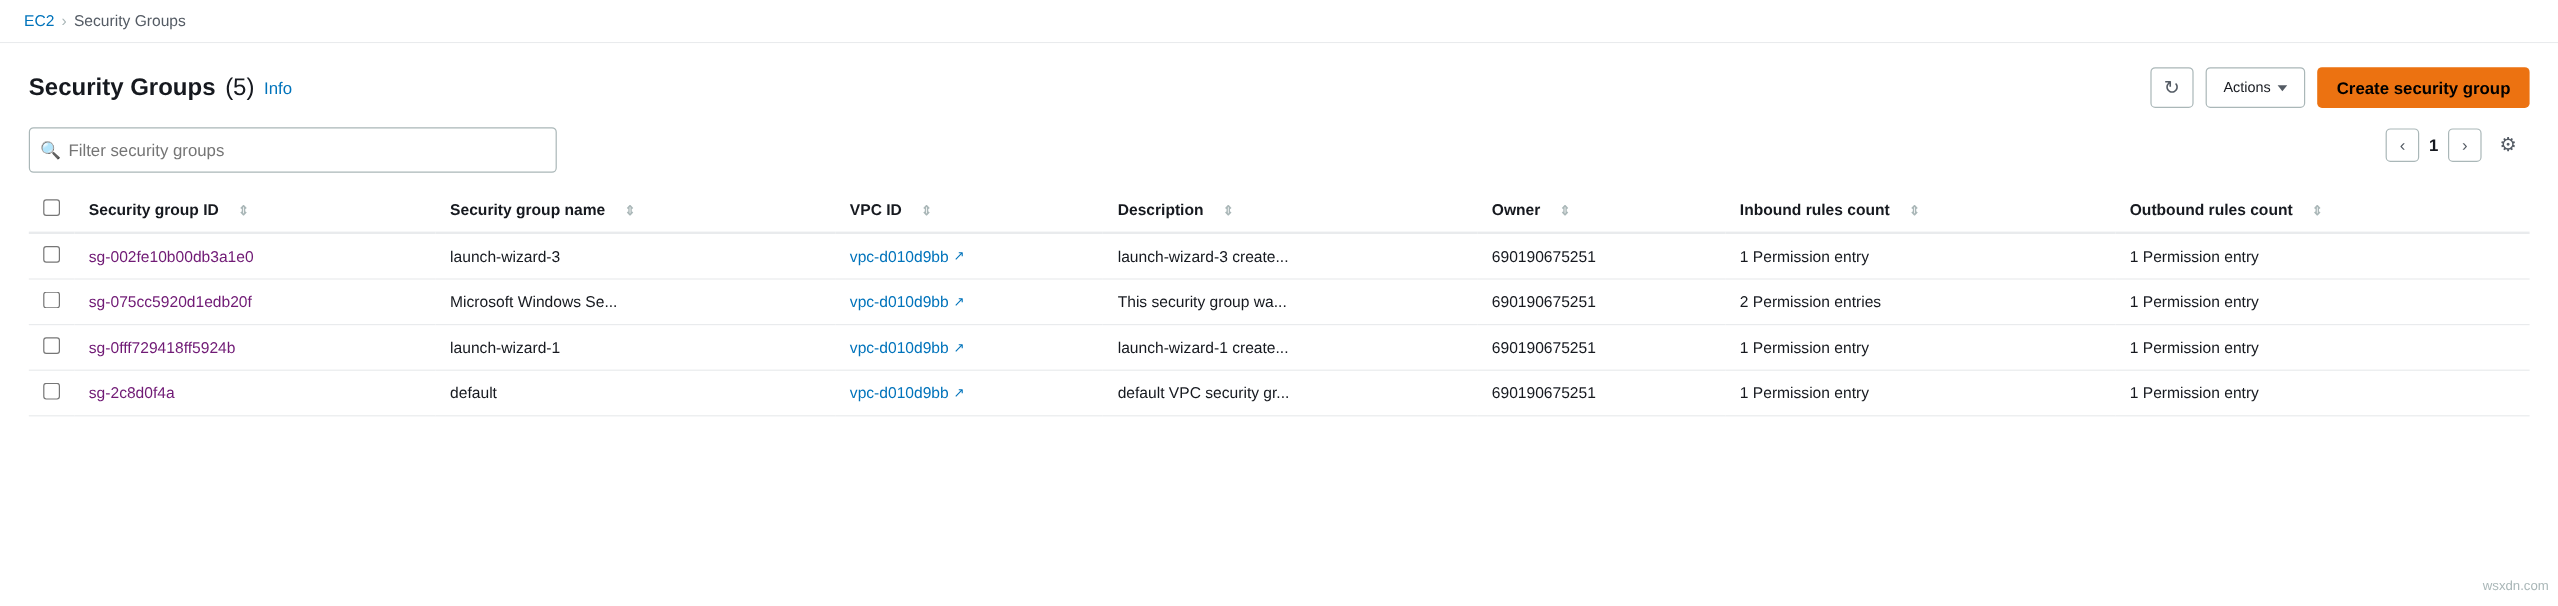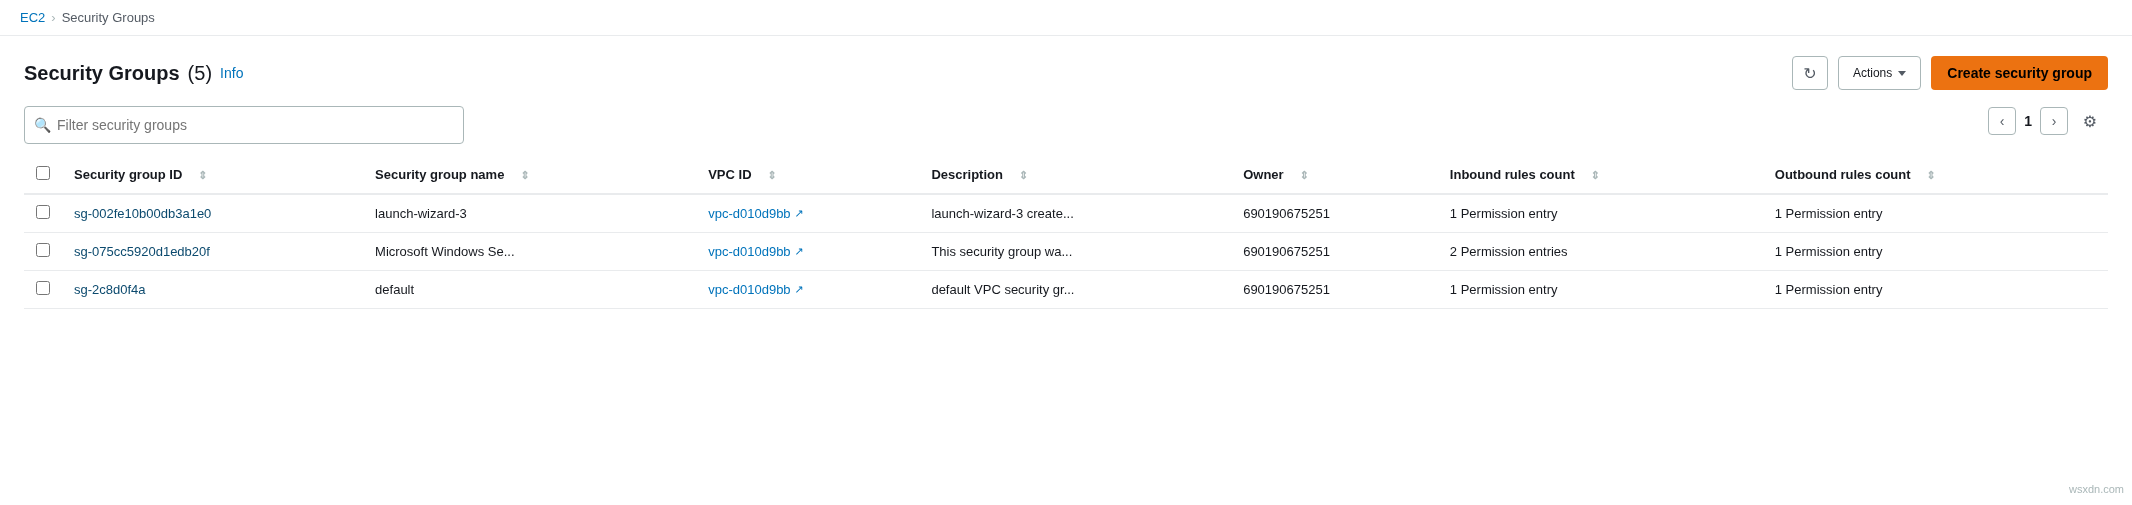--- a/index.html
+++ b/index.html
@@ -198,21 +198,21 @@
     .checkbox-cell {
       width: 36px;
       padding: 10px 12px;
     }
     input[type="checkbox"] {
       width: 14px;
       height: 14px;
       cursor: pointer;
     }
     .link-cell a {
-      color: #0c4a6e;
+      color: #701a75;
       text-decoration: none;
     }
     .vpc-link {
       display: flex;
       align-items: center;
       gap: 4px;
       color: #0073bb;
       text-decoration: none;
     }
     .ext-icon {
@@ -365,20 +365,39 @@
       <td>This security group wa...</td>
       <td>690190675251</td>
       <td>2 Permission entries</td>
       <td>1 Permission entry</td>
     </tr>
         <tr>
       <td class="checkbox-cell">
         <input type="checkbox" style="">
       </td>
       <td class="link-cell">
+        <a href="#">sg-0fff729418ff5924b</a>
+      </td>
+      <td>launch-wizard-1</td>
+      <td>
+        <a href="#" class="vpc-link">
+          vpc-d010d9bb
+          <span class="ext-icon">↗</span>
+        </a>
+      </td>
+      <td>launch-wizard-1 create...</td>
+      <td>690190675251</td>
+      <td>1 Permission entry</td>
+      <td>1 Permission entry</td>
+    </tr>
+        <tr>
+      <td class="checkbox-cell">
+        <input type="checkbox" style="">
+      </td>
+      <td class="link-cell">
         <a href="#">sg-2c8d0f4a</a>
       </td>
       <td>default</td>
       <td>
         <a href="#" class="vpc-link">
           vpc-d010d9bb
           <span class="ext-icon">↗</span>
         </a>
       </td>
       <td>default VPC security gr...</td>

